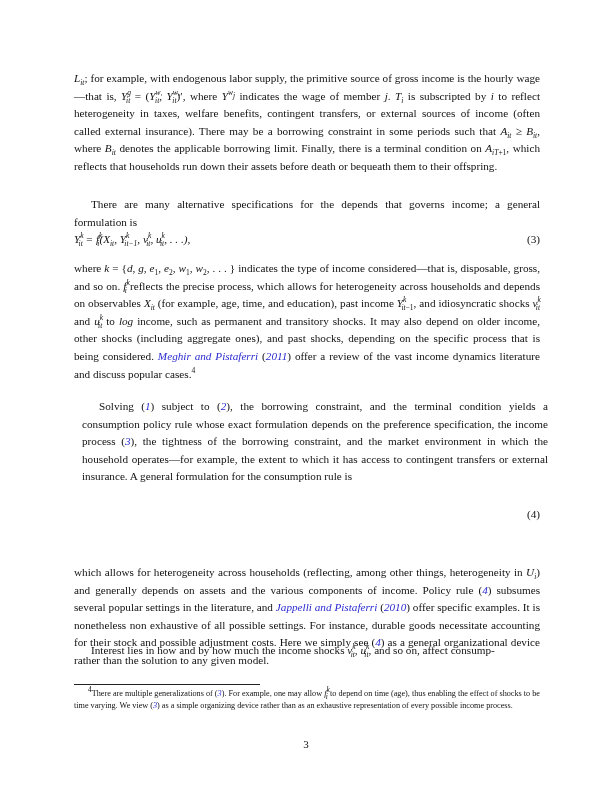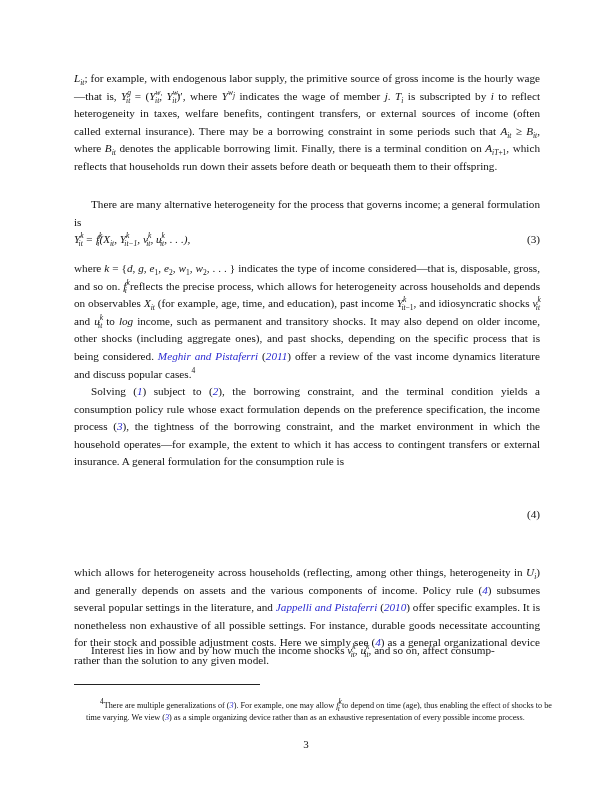--- a/index.html
+++ b/index.html
@@ -10,51 +10,51 @@
           text-align: justify; margin: 0; }
   .indent { text-indent: 17px; }
   .eq { position: absolute; left: 74px; width: 466px; font-size: 11.2px; height: 18px; }
   .eq .body { position: absolute; left: 0; right: 0; text-align: left; font-style: italic; }
   .eq .num { position: absolute; right: 0; top: 0; font-style: normal; }
   .link { color: #2a2ad0; font-style: italic; }
   i { font-style: italic; }
   sub, sup { font-size: 7.5px; line-height: 0; }
   .fnrule { position: absolute; left: 74px; top: 684px; width: 186px; height: 0; border-top: 0.6px solid #222; }
   .footnote { position: absolute; left: 74px; top: 688px; width: 466px; font-size: 8.2px; line-height: 11.6px;
-              text-align: justify; margin: 12px; }
+              text-align: justify; margin: 0; }
   .footnote .fnfirst { text-indent: 14px; display: block; }
   .pagenum { position: absolute; left: 0; width: 612px; top: 738px; text-align: center; font-size: 11px; }
 </style>
 </head>
 <body>
 
 <div class="page">
 
   <p class="para" style="top:70px;">
     <i>L</i><sub><i>it</i></sub><span>; for example, with endogenous labor supply, the primitive source of gross income is the</span>
     <span>hourly wage—that is, </span><i>Y</i><sup><i>g</i></sup><sub style="margin-left:-5px"><i>it</i></sub> = (<i>Y</i><sup><i>w</i>₁</sup><sub style="margin-left:-8px"><i>it</i></sub>, <i>Y</i><sup><i>w</i>₂</sup><sub style="margin-left:-8px"><i>it</i></sub>)′<span>, where </span><i>Y</i><sup><i>w<sub>j</sub></i></sup><span> indicates the wage of member </span><i>j</i><span>. </span><i>T</i><sub><i>i</i></sub>
     <span> is subscripted by </span><i>i</i><span> to reflect heterogeneity in taxes, welfare benefits, contingent transfers,</span>
     <span>or external sources of income (often called external insurance). There may be a borrowing</span>
     <span>constraint in some periods such that </span><i>A</i><sub><i>it</i></sub> ≥ <i>B</i><sub><i>it</i></sub><span>, where </span><i>B</i><sub><i>it</i></sub><span> denotes the applicable borrowing</span>
     <span>limit. Finally, there is a terminal condition on </span><i>A</i><sub><i>iT</i>+1</sub><span>, which reflects that households run</span>
     <span>down their assets before death or bequeath them to their offspring.</span>
   </p>
 
-  <p class="para indent" style="top:196px;">There are many alternative heterogeneity for the process that governs income; a general formulation is</p>
+  <p class="para indent" style="top:196px;">There are many alternative specifications for the depends that governs income; a general formulation is</p>
 
   <div class="eq" style="top:233px;">
     <div class="body">Y<sup>k</sup><sub style="margin-left:-5px">it</sub> = f<sup>k</sup><sub style="margin-left:-5px">i</sub>(X<sub>it</sub>, Y<sup>k</sup><sub style="margin-left:-5px">it−1</sub>, v<sup>k</sup><sub style="margin-left:-5px">it</sub>, u<sup>k</sup><sub style="margin-left:-5px">it</sub>, . . .),</div>
     <span class="num">(3)</span>
   </div>
 
   <p class="para" style="top:260px;">
     <span>where </span><i>k</i> = {<i>d</i>, <i>g</i>, <i>e</i><sub>1</sub>, <i>e</i><sub>2</sub>, <i>w</i><sub>1</sub>, <i>w</i><sub>2</sub>, . . . }<span> indicates the type of income considered—that is, disposable, gross, and so on. </span><i>f</i><sup><i>k</i></sup><sub style="margin-left:-5px"><i>i</i></sub><span> reflects the precise process, which allows for heterogeneity across households and depends on observables </span><i>X</i><sub><i>it</i></sub><span> (for example, age, time, and education), past income </span><i>Y</i><sup><i>k</i></sup><sub style="margin-left:-5px"><i>it</i>−1</sub><span>, and idiosyncratic shocks </span><i>v</i><sup><i>k</i></sup><sub style="margin-left:-5px"><i>it</i></sub><span> and </span><i>u</i><sup><i>k</i></sup><sub style="margin-left:-5px"><i>it</i></sub><span> to </span><i>log</i><span> income, such as permanent and transitory shocks. It may also depend on older income, other shocks (including aggregate ones), and past shocks, depending on the specific process that is being considered. </span><a class="link">Meghir and Pistaferri</a> (<a class="link">2011</a>)<span> offer a review of the vast income dynamics literature and discuss popular cases.</span><sup>4</sup>
   </p>
 
-  <p class="para indent" style="top:383px;">
+  <p class="para indent" style="top:398px;margin-left:8px;">
     <span>Solving (</span><a class="link">1</a><span>) subject to (</span><a class="link">2</a><span>), the borrowing constraint, and the terminal condition yields a consumption policy rule whose exact formulation depends on the preference specification, the income process (</span><a class="link">3</a><span>), the tightness of the borrowing constraint, and the market environment in which the household operates—for example, the extent to which it has access to contingent transfers or external insurance. A general formulation for the consumption rule is</span>
   </p>
 
   <div class="eq" style="top:508px;">
     <span class="num">(4)</span>
   </div>
 
   <p class="para" style="top:548px;margin-top:16px;">
     <span>which allows for heterogeneity across households (reflecting, among other things, heterogeneity in </span><i>U</i><sub><i>i</i></sub><span>) and generally depends on assets and the various components of income. Policy rule (</span><a class="link">4</a><span>) subsumes several popular settings in the literature, and </span><a class="link">Jappelli and Pistaferri</a> (<a class="link">2010</a>)<span> offer specific examples. It is nonetheless non exhaustive of all possible settings. For instance, durable goods necessitate accounting for their stock and possible adjustment costs. Here we simply see (</span><a class="link">4</a><span>) as a general organizational device rather than the solution to any given model.</span>
   </p>

